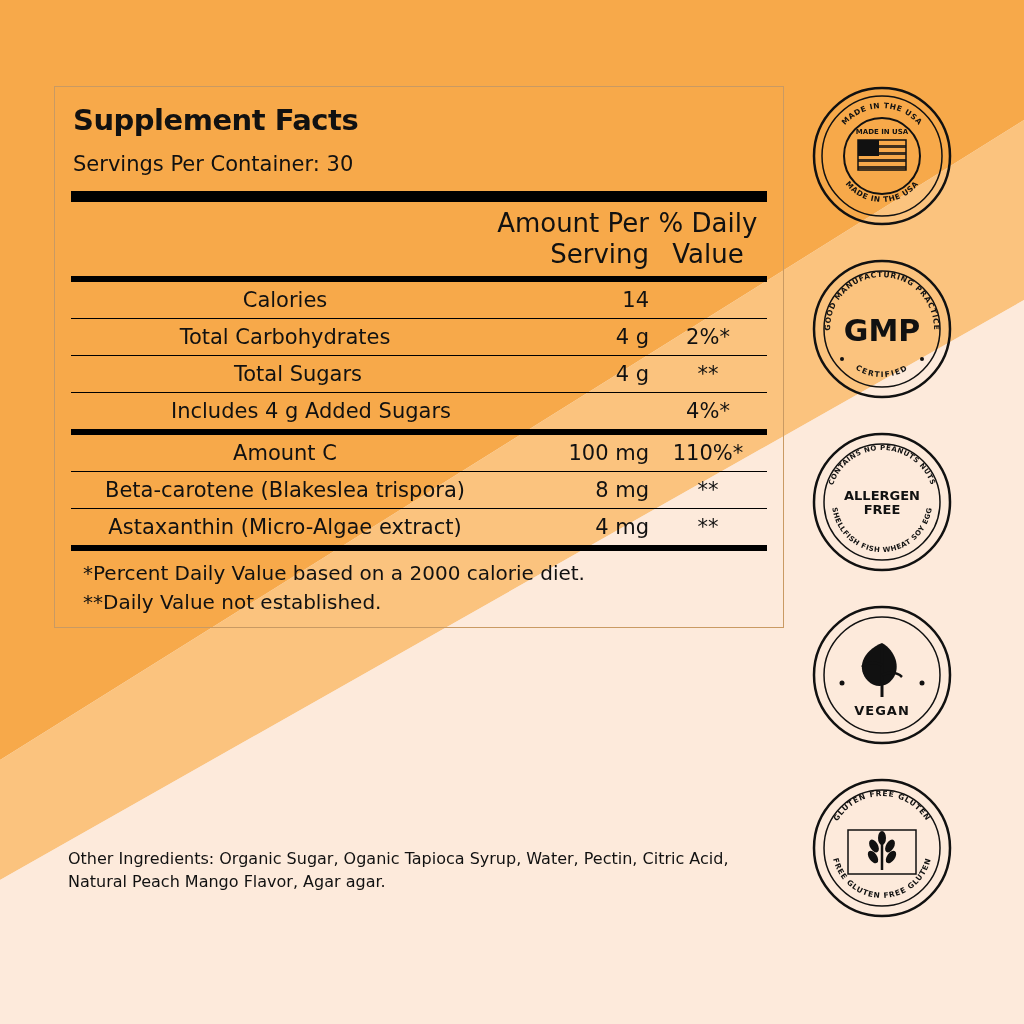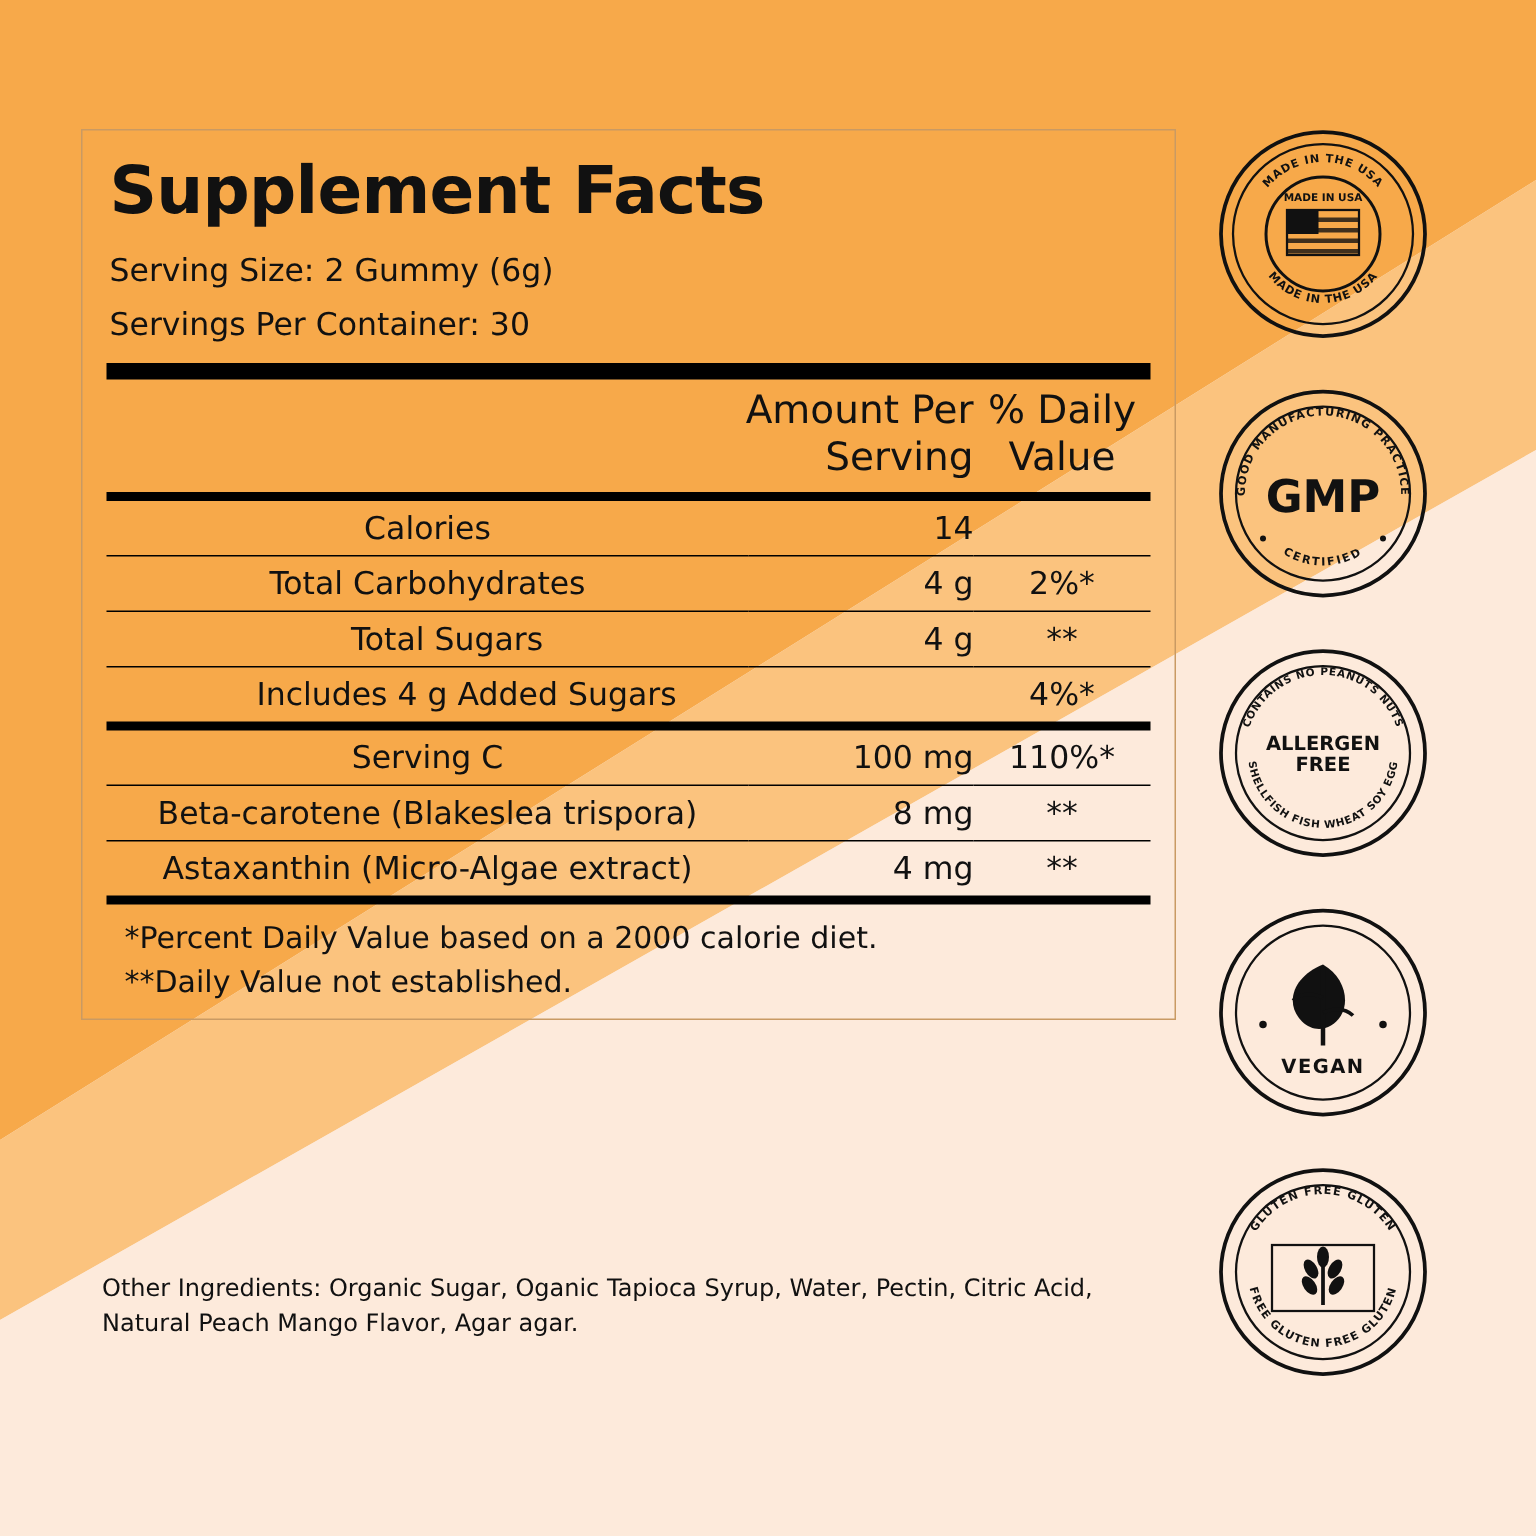--- a/index.html
+++ b/index.html
@@ -46,21 +46,21 @@
     position: absolute;
     left: 54px;
     top: 86px;
     width: 730px;
     box-sizing: border-box;
     border: 1px solid #c99a63;
     padding: 18px 16px 10px 16px;
   }
 
   .sf-title {
-    font-size: 44px;
+    font-size: 29px;
     font-weight: bold;
     color: #111;
     letter-spacing: -0.5px;
     line-height: 1.05;
     margin: 0 0 14px 2px;
   }
 
   .sf-serving {
     font-size: 21px;
     color: #111;
@@ -143,24 +143,20 @@
 <div id="page">
 
   <div class="bg-orange"></div>
   <div class="bg-orange-mid"></div>
   <div class="bg-base"></div>
 
   <div class="panel">
 
     <div class="sf-title">Supplement Facts</div>
 
-    <div class="sf-serving">
-      <span>Serving Size:</span>
-      <span>2 Gummy (6g)</span>
-    </div>
     <div class="sf-serving">
       <span>Servings Per Container:</span>
       <span>30</span>
     </div>
 
     <div class="rule-thick"></div>
 
     <table class="sf">
       <tbody>
           <tr class="hdr">
@@ -202,21 +198,21 @@
         <td class="col-dv">4%*</td>
       </tr>
     </tbody>
       </table>
 
     <div class="rule-med"></div>
 
     <table class="sf">
       <tbody>
           <tr class="row-line">
-        <td class="col-name">Serving C</td>
+        <td class="col-name">Amount C</td>
         <td class="col-amt">100 mg</td>
         <td class="col-dv">110%*</td>
       </tr>
       <tr class="row-line">
         <td class="col-name">Beta-carotene (Blakeslea trispora)</td>
         <td class="col-amt">8 mg</td>
         <td class="col-dv">**</td>
       </tr>
       <tr>
         <td class="col-name">Astaxanthin (Micro-Algae extract)</td>

